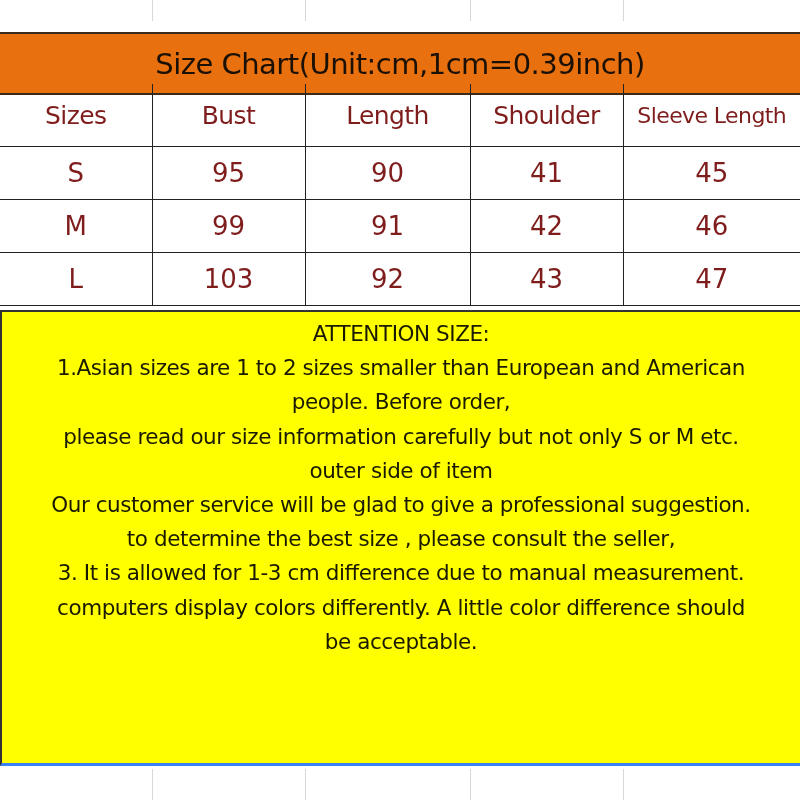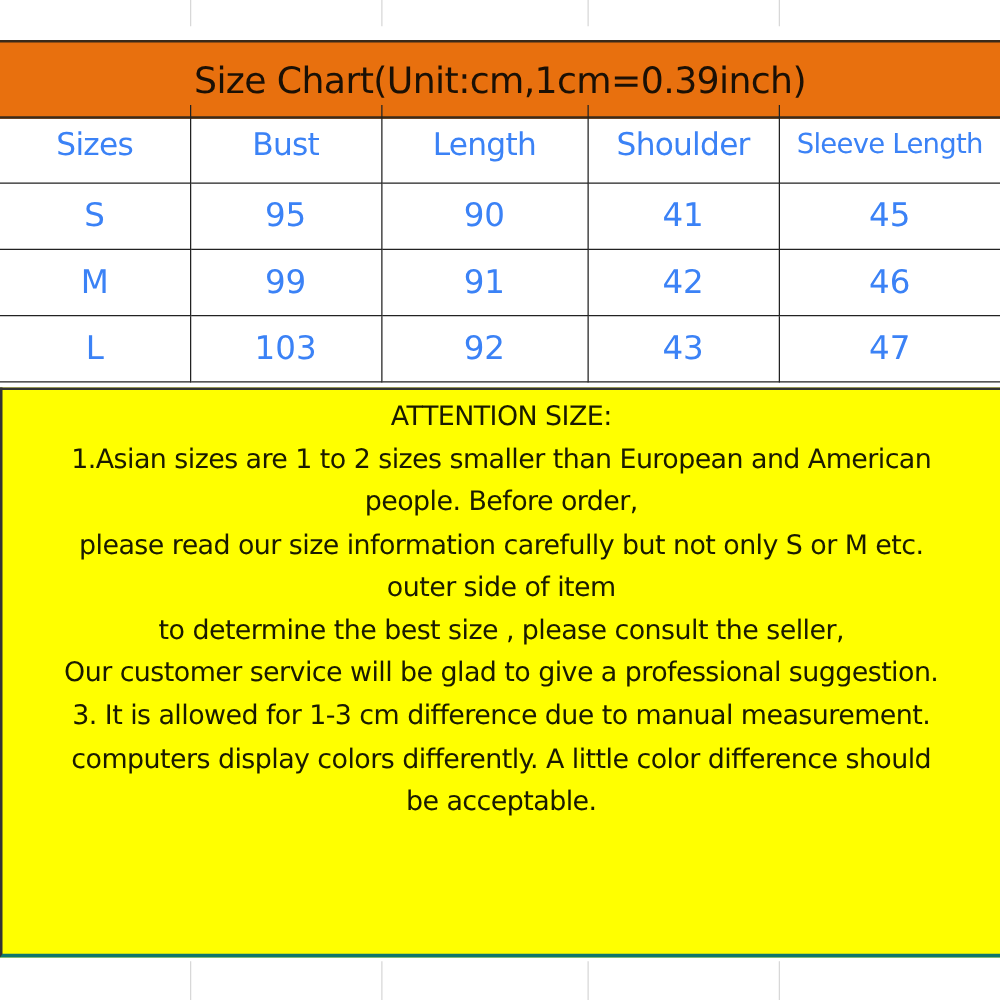--- a/index.html
+++ b/index.html
@@ -13,29 +13,29 @@
     background: #e8700e; border-top: 2px solid #3a2a1a; border-bottom: 2px solid #3a2a1a;
     box-sizing: border-box; display: flex; align-items: center; justify-content: center;
     font-size: 29px; color: #1b1005; letter-spacing: -0.5px;
   }
   table.size-table {
     position: absolute; left: 0; top: 84px; width: 800px; border-collapse: collapse;
     table-layout: fixed;
   }
   .size-table td, .size-table th {
     border-right: 1.5px solid #222; border-bottom: 1.5px solid #222;
-    text-align: center; font-weight: normal; color: #3b82f6; padding: 0;
+    text-align: center; font-weight: normal; color: #7f1d1d; padding: 0;
   }
   .size-table th { height: 62px; font-size: 25px; letter-spacing: -0.6px; }
   .size-table th.small { font-size: 22px; letter-spacing: -0.6px; }
   .size-table td { height: 52px; font-size: 26px; }
   .size-table tr td:last-child, .size-table tr th:last-child { border-right: none; }
   .notice {
     position: absolute; left: 0; top: 310px; width: 800px; height: 456px;
-    background: #ffff00; border-top: 2px solid #333; border-bottom: 3px solid #0f766e;
+    background: #ffff00; border-top: 2px solid #333; border-bottom: 3px solid #3b82f6;
     border-left: 2px solid #333; box-sizing: border-box;
     text-align: center; font-size: 21.5px; line-height: 34.2px; color: #1a1a00;
     letter-spacing: -0.45px; padding-top: 5px;
   }
   .notice div { white-space: nowrap; }
 </style>
 </head>
 <body>
 
 <div class="gridline" style="left:152px;top:0;height:21px;"></div>
@@ -88,18 +88,18 @@
   </tr>
 </tbody>
   </table>
 
 <div class="notice">
   <div>ATTENTION SIZE:</div>
   <div>1.Asian sizes are 1 to 2 sizes smaller than European and American</div>
   <div>people. Before order,</div>
   <div>please read our size information carefully but not only S or M etc.</div>
   <div>outer side of item</div>
+  <div>Our customer service will be glad to give a professional suggestion.</div>
   <div>to determine the best size , please consult the seller,</div>
-  <div>Our customer service will be glad to give a professional suggestion.</div>
   <div>3. It is allowed for 1-3 cm difference due to manual measurement.</div>
   <div>computers display colors differently. A little color difference should</div>
   <div>be acceptable.</div>
 </div>
 
 </body></html>

